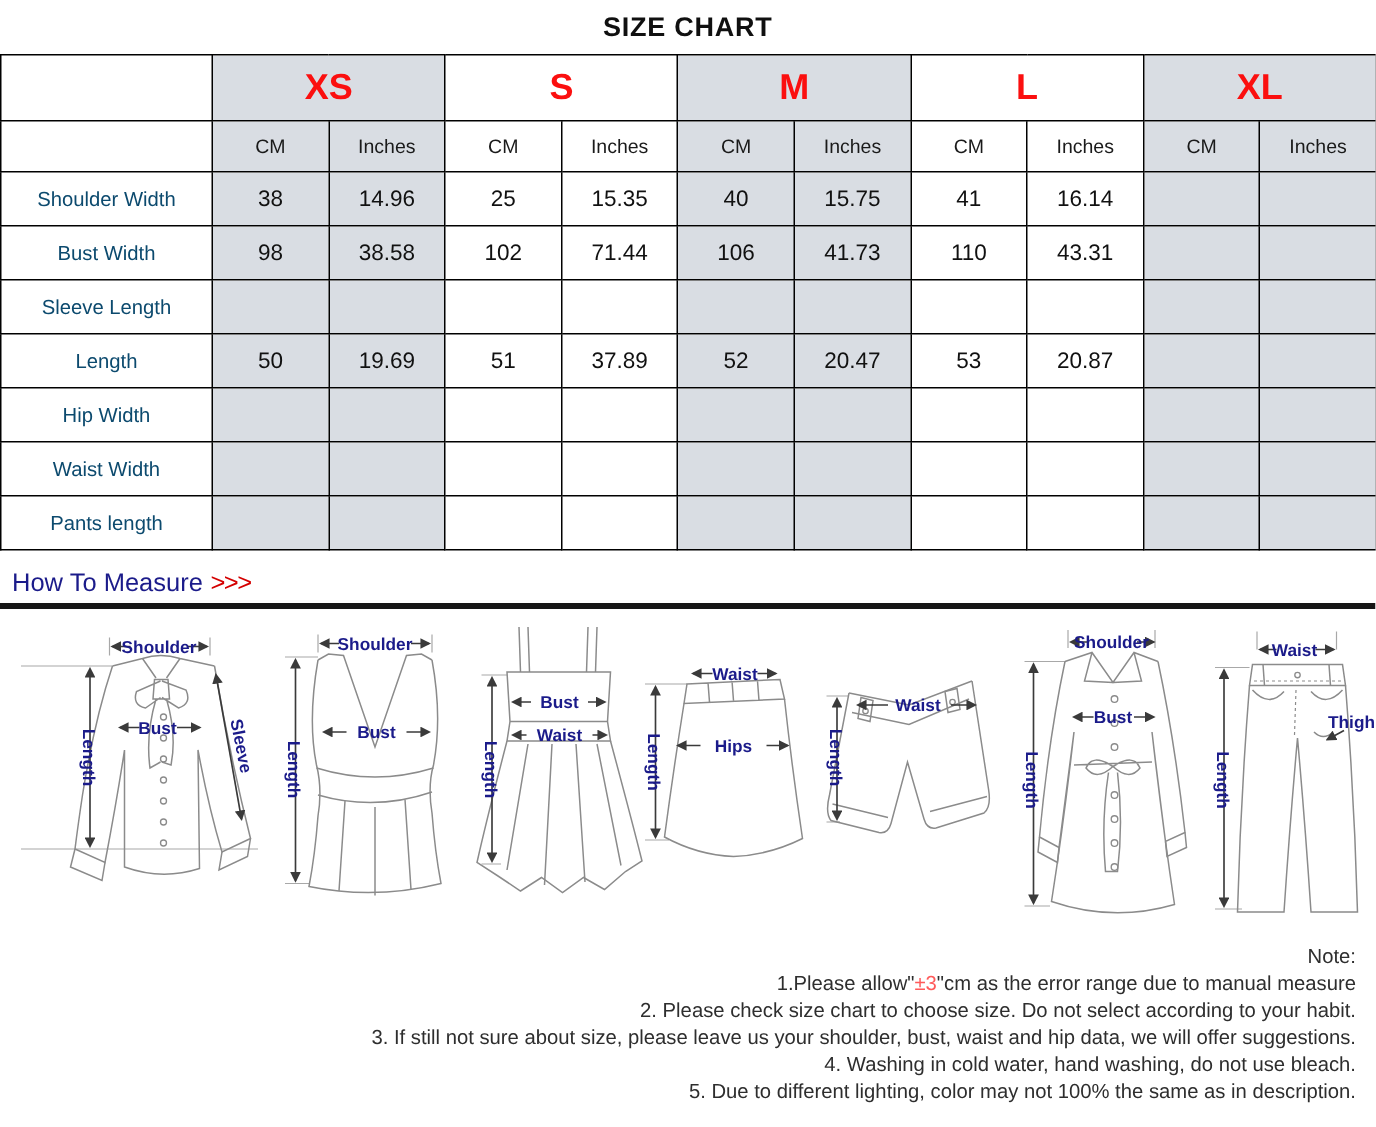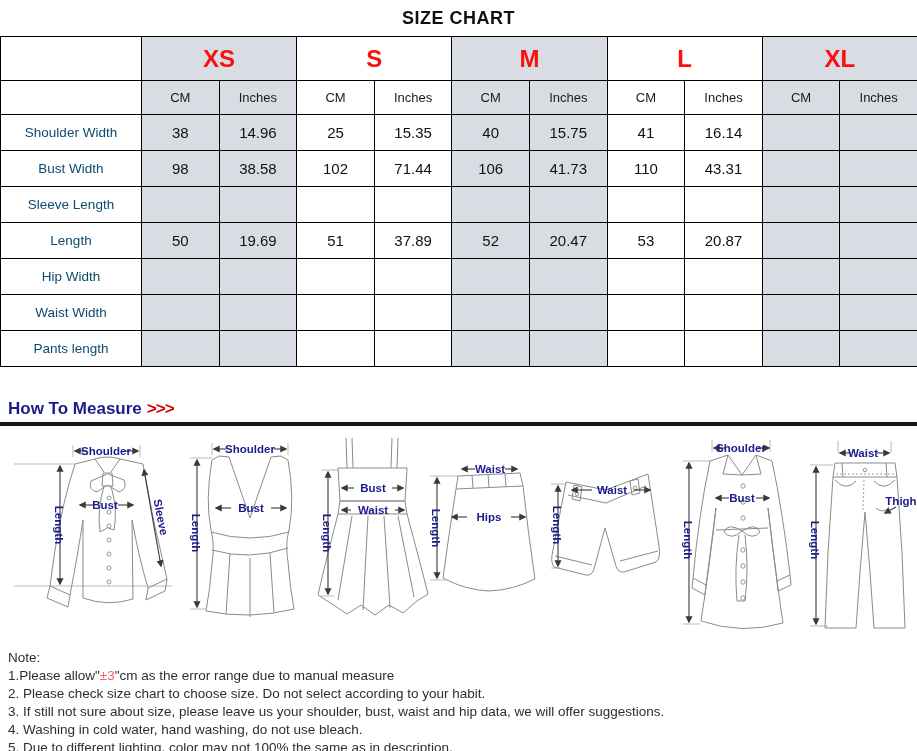--- a/index.html
+++ b/index.html
@@ -5,32 +5,32 @@
   * { box-sizing: border-box; margin: 0; padding: 0; }
   body { width: 917px; height: 751px; background: #fff; font-family: "Liberation Sans", sans-serif; overflow: hidden; }
   .title { text-align: center; font-size: 18px; font-weight: bold; color: #101010; padding: 8px 12px 7px; letter-spacing: .5px; }
   table.size-table { border-collapse: collapse; table-layout: fixed; width: 917px; }
   table.size-table td { border: 1px solid #000; text-align: center; vertical-align: middle; padding: 0; overflow: hidden; }
   td.shade { background: #d9dde3; }
   td.size-cell { font-size: 24px; font-weight: bold; color: #fb0f0f; height: 44px; }
   td.unit-cell { font-size: 13px; font-weight: normal; color: #1a1a1a; height: 34px; }
   td.label-cell { font-size: 13.5px; color: #0c4a6e; height: 36px; }
   td.val-cell { font-size: 15px; color: #111; }
-  .measure-head { margin: 32px 0 0 8px; font-size: 17px; font-weight: bold; }
+  .measure-head { margin: 12px 0 0 8px; font-size: 17px; font-weight: normal; }
   .measure-head .mh-text { color: #1b1b8a; }
   .measure-head .mh-chev { color: #d40000; margin-left: 5px; letter-spacing: -1px; }
   .divider { border: 0; height: 4px; background: #161616; margin: 3px 0 0 0; }
   svg.measure-strip { display: block; margin-top: 2px; }
   .g  { stroke: #8b8b8b; stroke-width: 1; fill: none; }
   .gd { stroke: #a8a8a8; stroke-width: .8; fill: none; }
   .st { stroke: #8b8b8b; stroke-width: .8; stroke-dasharray: 2 2; fill: none; }
   .arr { stroke: #3a3a3a; stroke-width: 1.1; fill: none; }
   .lbl { font-family: "Liberation Sans", sans-serif; font-size: 11.5px; font-weight: bold; fill: #1b1b8a; text-anchor: middle; }
   .btn { fill: none; stroke: #8b8b8b; stroke-width: .9; }
-  .notes { margin: 6px 3px 0 8px; font-size: 13.5px; color: #2e2e2e; line-height: 18px; }
+  .notes { margin: 6px 13px 0 8px; font-size: 13.5px; color: #2e2e2e; line-height: 18px; text-align: right; }
   .notes .red { color: #ff5a5a; }
 </style>
 </head>
 <body>
 
 <div class="title">SIZE CHART</div>
 
 <table class="size-table">
   <colgroup>
     <col style="width:141px">

